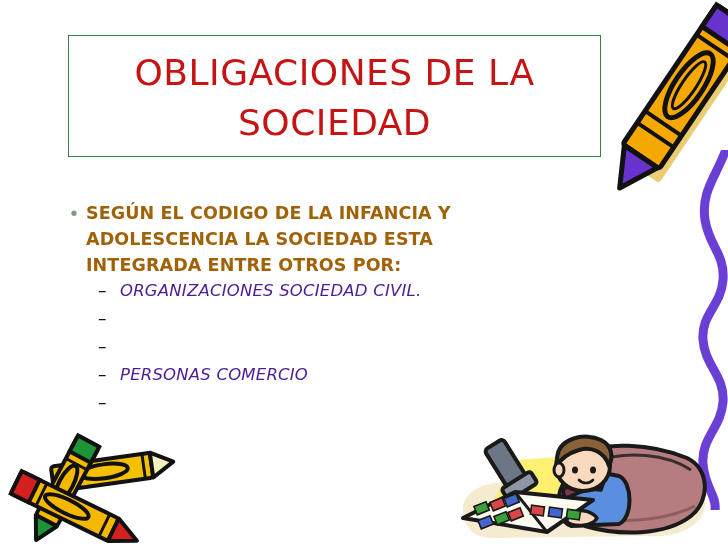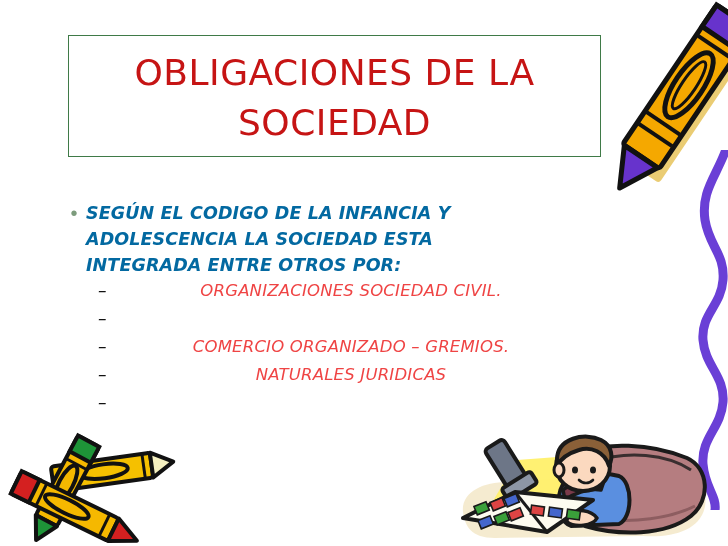--- a/index.html
+++ b/index.html
@@ -59,22 +59,21 @@
   .lead-bullet {
     width: 24px;
     flex: 0 0 24px;
     color: #7d9c7d;
     font-size: 20px;
     line-height: 26px;
     text-align: center;
   }
   .lead-text {
     flex: 1 1 auto;
-    color: #0369a1;
-    font-style: italic;
+    color: #a16207;
     font-weight: bold;
     font-size: 17.5px;
     line-height: 26px;
     letter-spacing: 0.1px;
     font-family: "DejaVu Sans", sans-serif;
     white-space: pre-line;
   }
 
   #sub-list {
     margin-top: 2px;
@@ -88,26 +87,25 @@
   .sub-dash {
     width: 22px;
     flex: 0 0 22px;
     color: #121212;
     font-size: 17px;
     font-style: italic;
     font-family: "DejaVu Sans", sans-serif;
   }
   .sub-text {
     flex: 1 1 auto;
-    color: #ef4444;
+    color: #4c1d95;
     font-style: italic;
     font-size: 16.5px;
     letter-spacing: 0.2px;
     font-family: "DejaVu Sans", sans-serif;
-    text-align: center;
   }
 
   
   .art {
     position: absolute;
     z-index: 3;
     pointer-events: none;
   }
   #crayon-top-right { right: -4px; top: -6px; width: 150px; height: 215px; z-index: 7; }
   #squiggle-right   { right: 0px;  top: 150px; width: 110px; height: 360px; z-index: 4; }
@@ -139,26 +137,25 @@
         <span class="sub-dash">–</span>
         <span class="sub-text">ORGANIZACIONES SOCIEDAD CIVIL.</span>
       </div>
 
       <div class="sub-row">
         <span class="sub-dash">–</span>
       </div>
 
       <div class="sub-row">
         <span class="sub-dash">–</span>
-        <span class="sub-text">COMERCIO ORGANIZADO – GREMIOS.</span>
-      </div>
-
-      <div class="sub-row">
-        <span class="sub-dash">–</span>
-        <span class="sub-text">NATURALES JURIDICAS</span>
+      </div>
+
+      <div class="sub-row">
+        <span class="sub-dash">–</span>
+        <span class="sub-text">PERSONAS COMERCIO</span>
       </div>
 
       <div class="sub-row">
         <span class="sub-dash">–</span>
       </div>
 
     </div>
   </div>
 
   <svg class="art" id="squiggle-right" viewBox="0 0 110 360">

